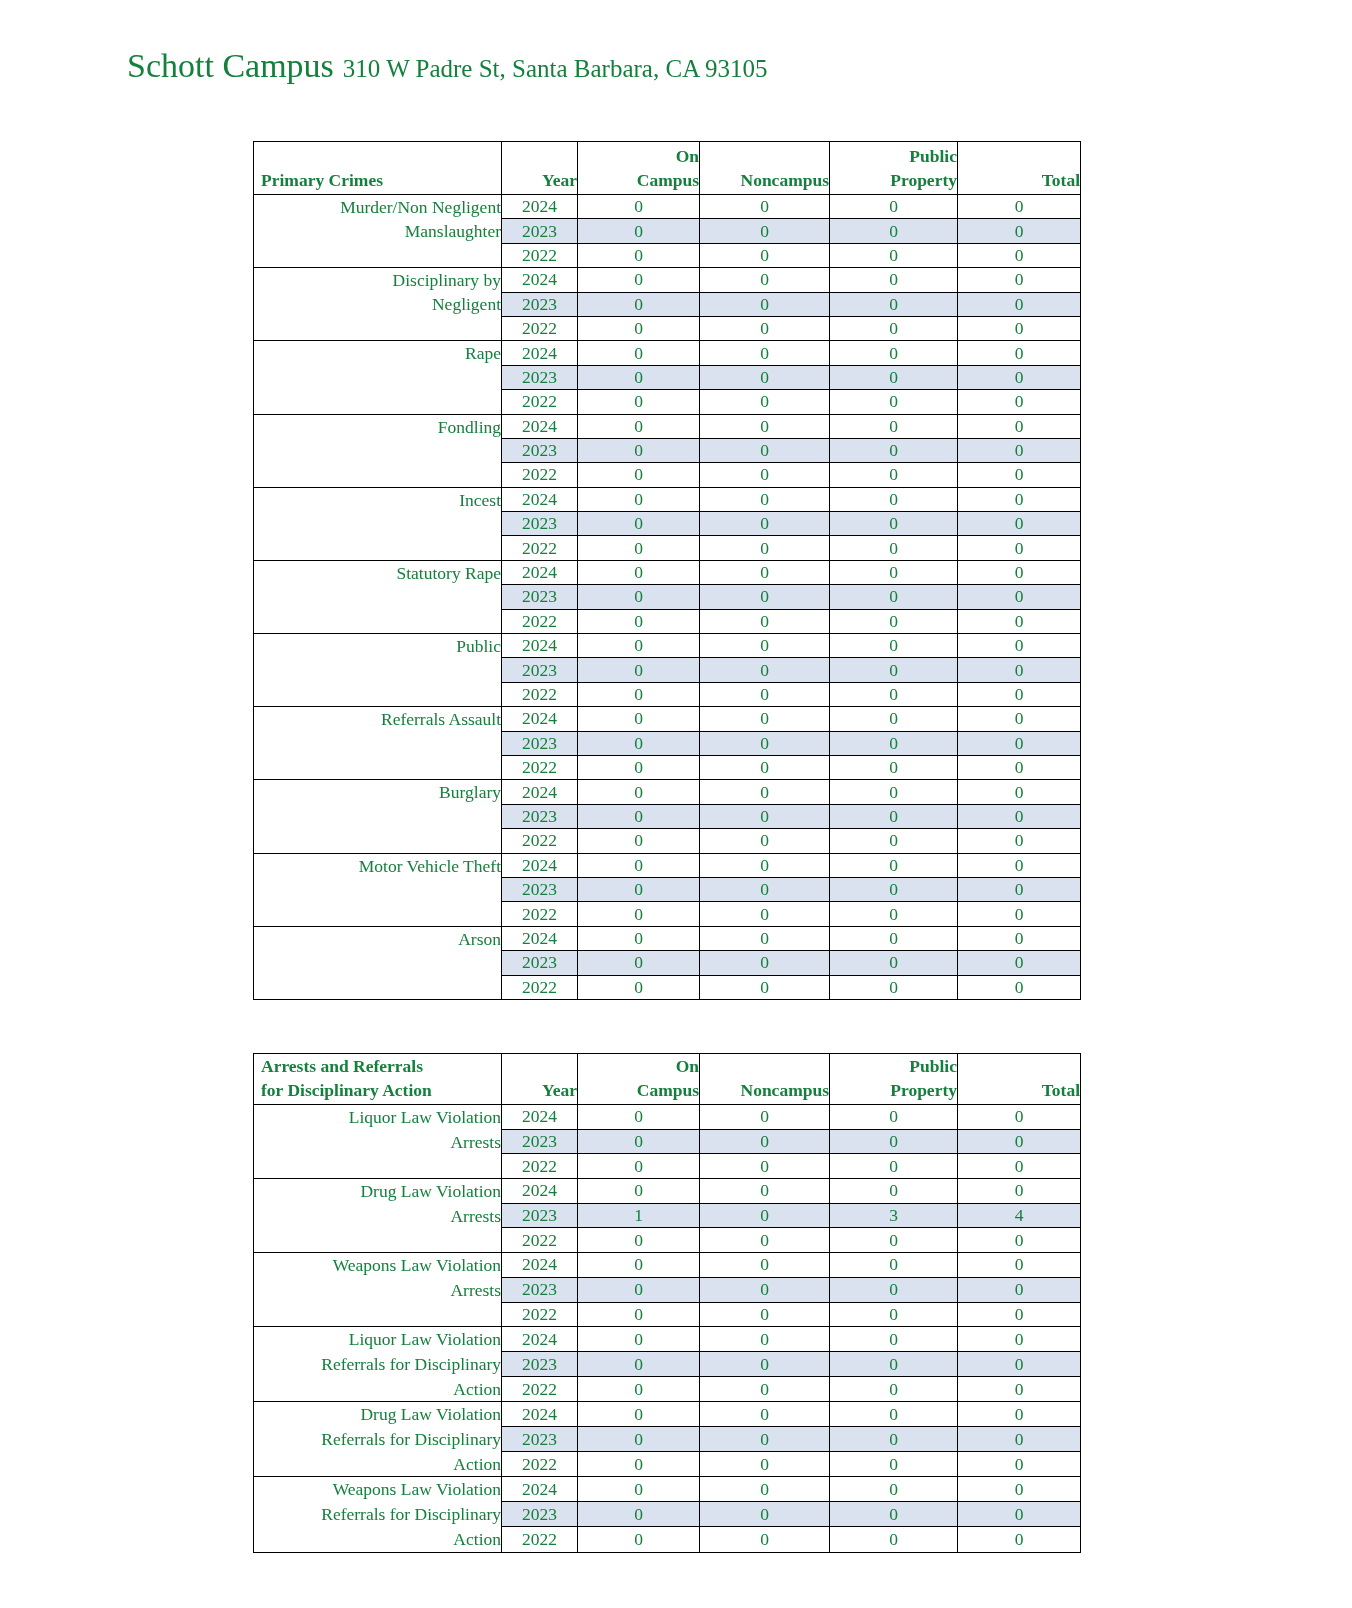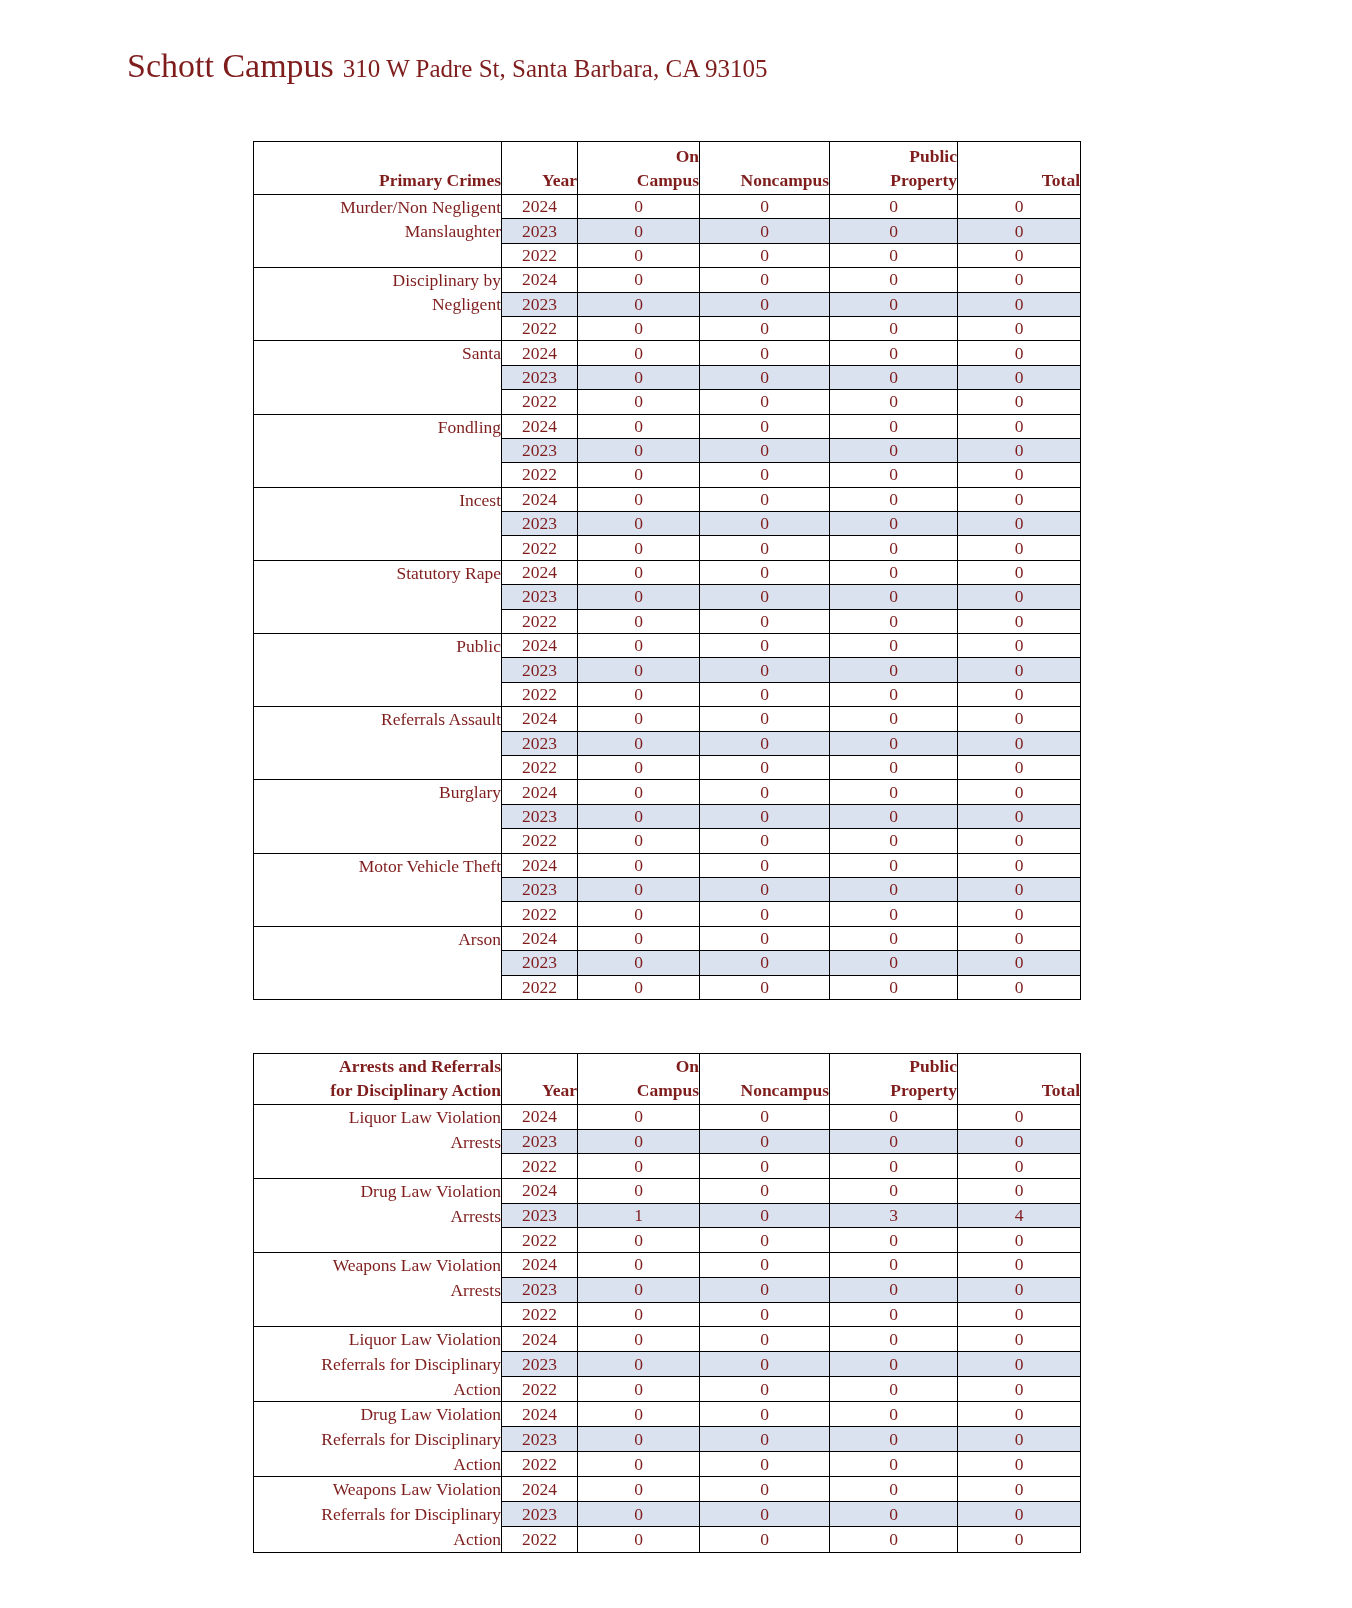--- a/index.html
+++ b/index.html
@@ -1,21 +1,21 @@
 <!DOCTYPE html>
 <html style="--row-shade: #dbe2ef;"><head>
 <meta charset="utf-8">
 <style>
   html,body{margin:0;padding:0;background:#ffffff;}
   .page{
     position:relative;
     width:1352px;height:1608px;
     background:#ffffff;
     font-family:"Liberation Serif","DejaVu Serif",serif;
-    color:#7f1d1d;
+    color:#15803d;
     overflow:hidden;
   }
   .title{
     position:absolute;left:127px;top:46px;
     white-space:nowrap;
   }
   .title .campus{font-size:34px;line-height:40px;}
   .title .addr{font-size:25px;margin-left:9px;}
   table.stats{
     position:absolute;left:253px;
@@ -33,21 +33,21 @@
     overflow:hidden;
   }
   table.stats th{
     font-weight:bold;
     vertical-align:bottom;
     text-align:right;
     padding-bottom:2px;
     line-height:24px;
   }
   table.stats th.first{
-    text-align:right;
+    text-align:left;
     padding-left:7px;
   }
   .t1 thead th{height:50px;}
   .t2 thead th{height:46px;}
   .t1 tbody td{height:23.4px;}
   .t2 tbody td{height:23.7px;}
   td.label{
     text-align:right;
     vertical-align:top;
     padding-left:8px;
@@ -150,21 +150,21 @@
         </tr>
         <tr>
           <td class="year">2022</td>
           <td class="val">0</td>
           <td class="val">0</td>
           <td class="val">0</td>
           <td class="val">0</td>
         </tr>
         <tr>
           <td class="label" rowspan="3">
-            <div>Santa</div>
+            <div>Rape</div>
           </td>
           <td class="year">2024</td>
           <td class="val">0</td>
           <td class="val">0</td>
           <td class="val">0</td>
           <td class="val">0</td>
         </tr>
         <tr class="shaded">
           <td class="year">2023</td>
           <td class="val">0</td>

